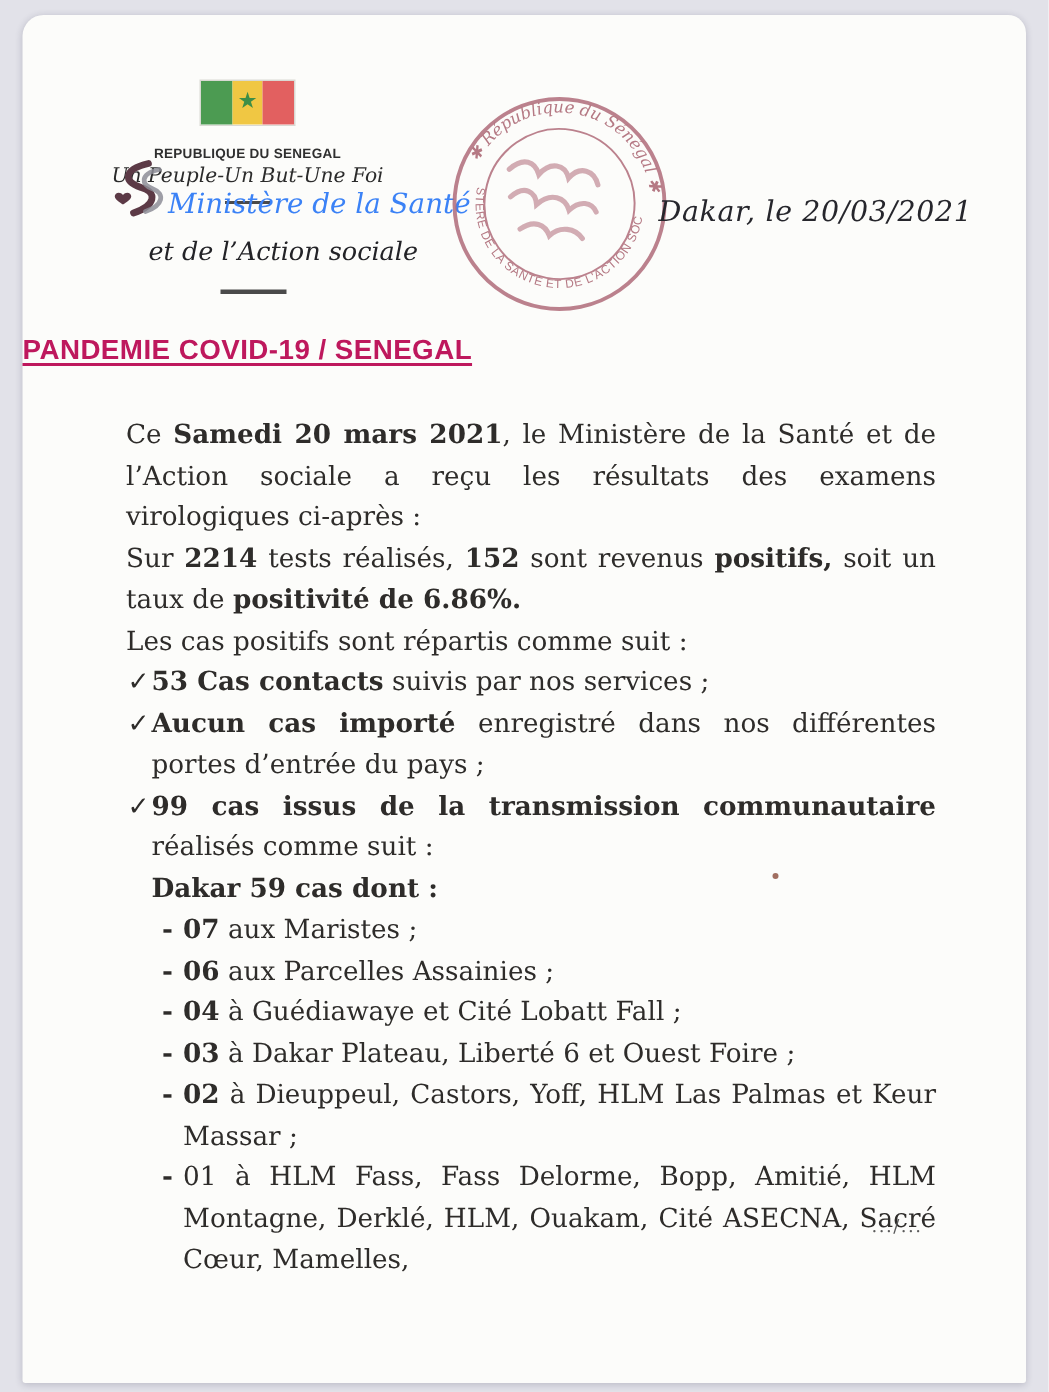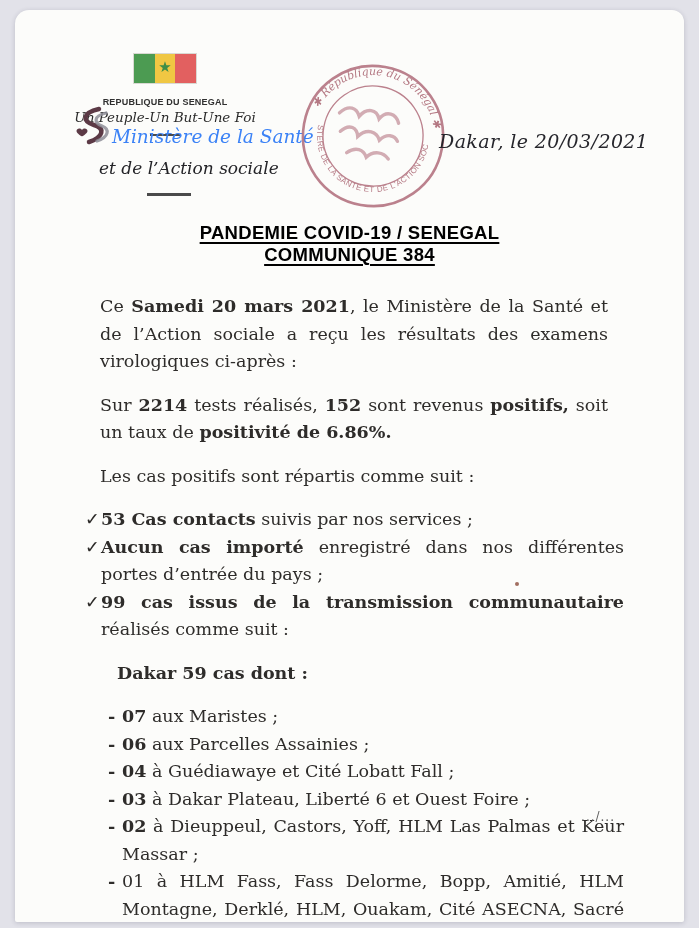--- a/index.html
+++ b/index.html
@@ -22,27 +22,27 @@
   .motto{margin-top:2px;font-style:italic;font-size:13.5px;color:#2b2b2b;white-space:nowrap}
   .rule{width:30px;height:2px;background:#4a4a4a;margin:9px auto 0}
   .logo{position:absolute;left:53px;top:96px}
   .ministry1{position:absolute;left:97px;top:116px;font-style:italic;font-size:18.5px;color:#3b82f6;white-space:nowrap}
   .ministry2{position:absolute;left:84px;top:148px;font-style:italic;font-size:17px;color:#232327;white-space:nowrap}
   .rule2{position:absolute;left:132px;top:183px;width:44px;height:2.5px;background:#4a4a4a}
   
   .stamp{position:absolute;left:282px;top:50px}
   .date{position:absolute;left:424px;top:120px;font-style:italic;font-size:19px;color:#26262c;letter-spacing:.4px;white-space:nowrap}
   
-  .title{position:absolute;left:0;top:212px;width:669px;text-align:center;
-    font-family:"Liberation Sans",sans-serif;font-weight:bold;font-size:18.5px;color:#000000;line-height:22px}
+  .title{position:absolute;left:0;top:212px;width:669px;
+    font-family:"Liberation Sans",sans-serif;font-weight:bold;font-size:18.5px;color:#be185d;line-height:22px}
   .title .t{display:inline-block;text-decoration:underline;text-decoration-thickness:2px;text-underline-offset:3px;letter-spacing:.3px}
   
   .bodyblock{position:absolute;left:69px;top:267px;width:540px;
     font-size:17.5px;line-height:27.5px;color:#2e2c2a}
-  .para{margin:16px}
+  .para{margin:0}
   .j{text-align:justify}
   b{font-weight:bold}
   .check{position:relative;padding-left:17px;text-align:justify}
   .check .mark{position:absolute;left:1px;top:0}
   .indent{padding-left:17px}
   .dash{position:relative;padding-left:38px;text-align:justify}
   .dash .mark{position:absolute;left:24px;top:0;font-weight:bold}
   .cont{position:absolute;left:520px;top:800px;width:80px;text-align:right;font-size:12px;color:#5a5a5a;letter-spacing:1px}
   .speck{position:absolute;left:500px;top:572px;width:4px;height:4px;border-radius:50%;background:#8a4a3a;opacity:.8}
 </style>
@@ -92,21 +92,20 @@
         <path d="M 43,77 C 51,67 59,71 61,79 C 69,69 79,71 83,79 C 89,71 97,71 101,77"></path>
         <path d="M 53,97 C 61,89 69,91 73,98 C 79,90 89,90 95,96"></path>
       </g>
     </g>
   </svg>
 
   <div class="date">Dakar, le 20/03/2021</div>
 
   <div class="title">
     <div><span class="t">PANDEMIE COVID-19 / SENEGAL</span></div>
-    <div><span class="t">COMMUNIQUE 384</span></div>
   </div>
 
   <div class="bodyblock">
 
     <div class="para j"><span>Ce </span><b>Samedi 20 mars 2021</b><span>, le Ministère de la Santé et de l’Action sociale a reçu les résultats des examens virologiques ci-après :</span></div>
 
     <div class="para j"><span>Sur </span><b>2214</b><span> tests réalisés, </span><b>152</b><span> sont revenus </span><b>positifs,</b><span> soit un taux de </span><b>positivité de 6.86%.</b></div>
 
     <div class="para">Les cas positifs sont répartis comme suit :</div>
 

